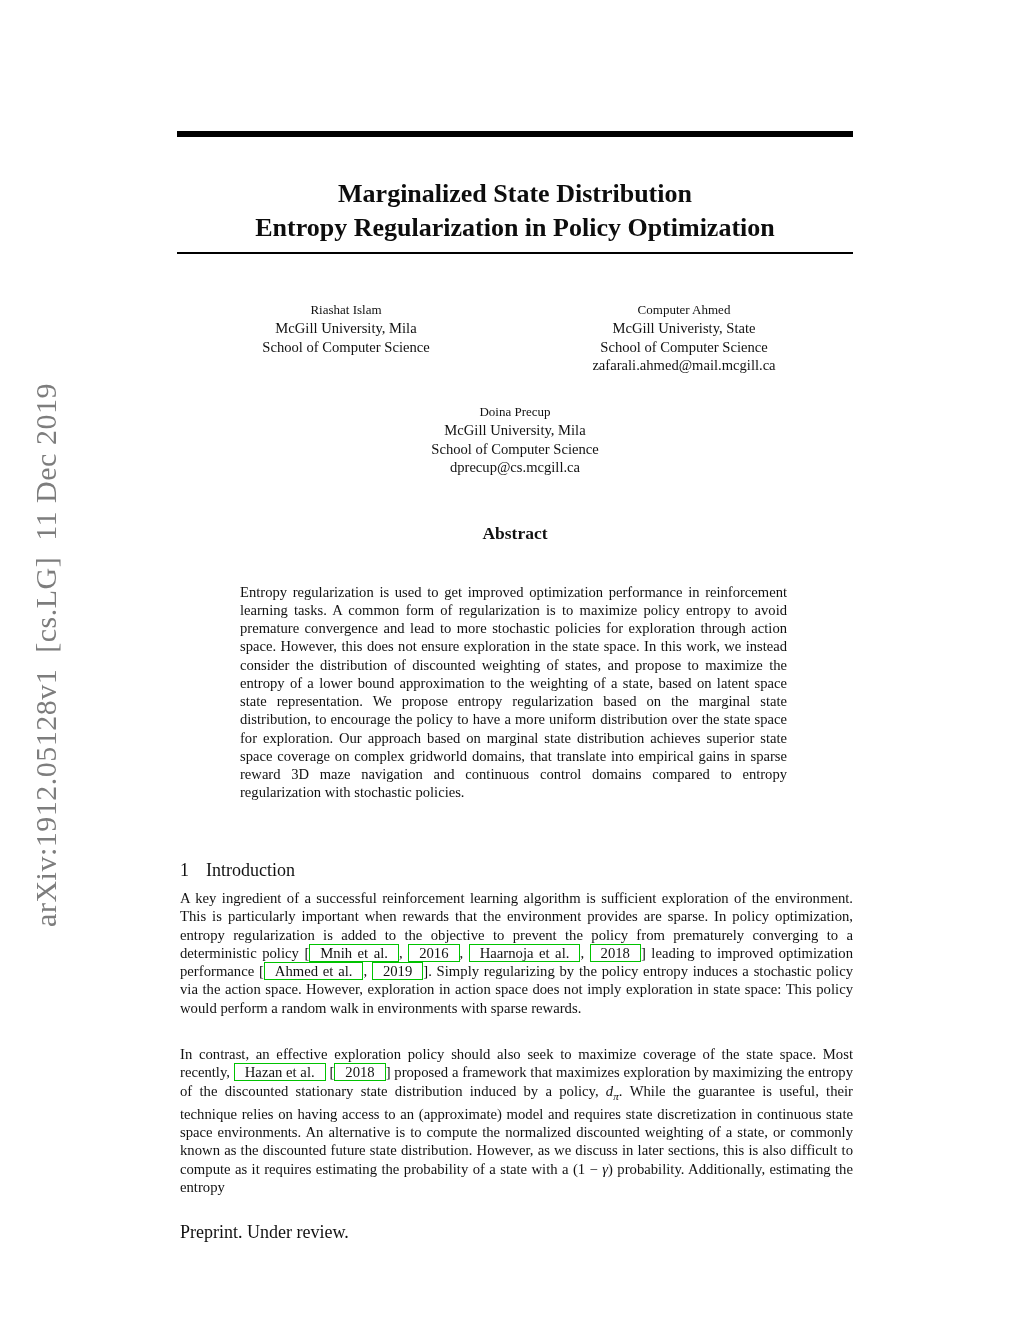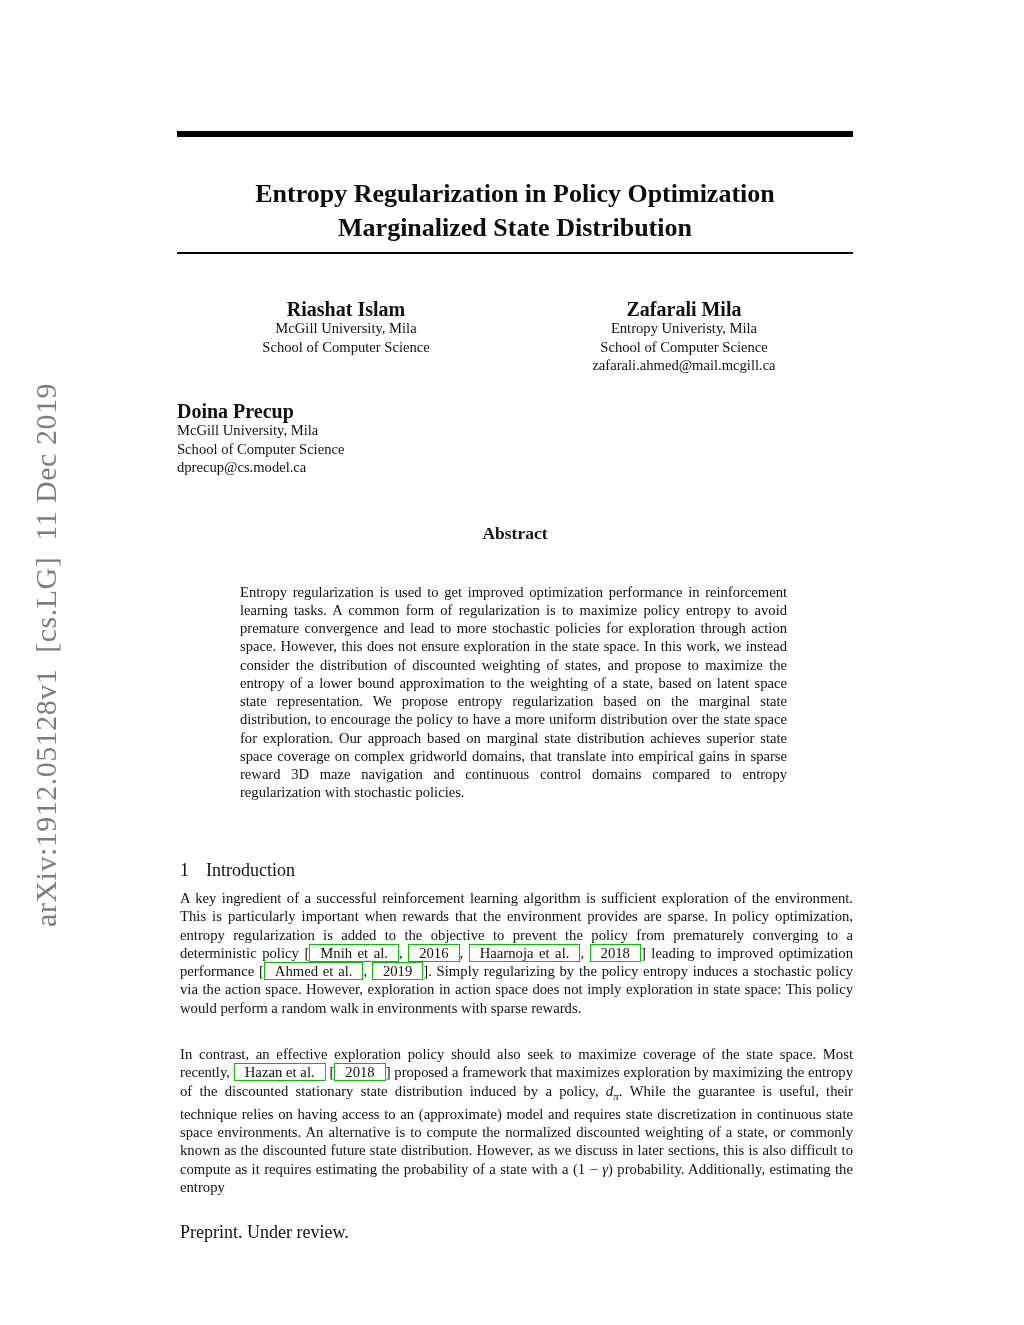--- a/index.html
+++ b/index.html
@@ -60,24 +60,25 @@
     top: 300px;
     width: 676px;
     display: flex;
   }
   .author { width: 50%; text-align: center; }
   .author-third {
     position: absolute;
     left: 177px;
     top: 402px;
     width: 676px;
+    text-align: center;
   }
   .author-name {
-    font-weight: bold;
-    font-size: 20px;
+    font-weight: normal;
+    font-size: 13px;
     line-height: 19px;
   }
   .author-line {
     font-size: 14.6px;
     line-height: 18.5px;
   }
 
   .abstract-heading {
     position: absolute;
     left: 177px;
@@ -146,45 +147,45 @@
 </head>
 <body>
 
 <div class="page">
 
   <div class="arxiv-stamp">arXiv:1912.05128v1  [cs.LG]  11 Dec 2019</div>
 
   <div class="rule thick"></div>
 
   <h1 class="title">
+    <span>Marginalized State Distribution</span>
     <span>Entropy Regularization in Policy Optimization</span>
-    <span>Marginalized State Distribution</span>
   </h1>
 
   <div class="rule thin"></div>
 
   <div class="authors-row">
     <div class="author">
       <div class="author-name">Riashat Islam</div>
       <div class="author-line">McGill University, Mila</div>
       <div class="author-line">School of Computer Science</div>
     </div>
     <div class="author">
-      <div class="author-name">Zafarali Mila</div>
-      <div class="author-line">Entropy Univeristy, Mila</div>
+      <div class="author-name">Computer Ahmed</div>
+      <div class="author-line">McGill Univeristy, State</div>
       <div class="author-line">School of Computer Science</div>
       <div class="author-line">zafarali.ahmed@mail.mcgill.ca</div>
     </div>
   </div>
 
   <div class="author-third">
     <div class="author-name">Doina Precup</div>
     <div class="author-line">McGill University, Mila</div>
     <div class="author-line">School of Computer Science</div>
-    <div class="author-line">dprecup@cs.model.ca</div>
+    <div class="author-line">dprecup@cs.mcgill.ca</div>
   </div>
 
   <div class="abstract-heading">Abstract</div>
 
   <p class="abstract-body">Entropy regularization is used to get improved optimization performance in reinforcement learning tasks. A common form of regularization is to maximize policy entropy to avoid premature convergence and lead to more stochastic policies for exploration through action space. However, this does not ensure exploration in the state space. In this work, we instead consider the distribution of discounted weighting of states, and propose to maximize the entropy of a lower bound approximation to the weighting of a state, based on latent space state representation. We propose entropy regularization based on the marginal state distribution, to encourage the policy to have a more uniform distribution over the state space for exploration. Our approach based on marginal state distribution achieves superior state space coverage on complex gridworld domains, that translate into empirical gains in sparse reward 3D maze navigation and continuous control domains compared to entropy regularization with stochastic policies.</p>
 
   <h2 class="section-heading">
     <span class="sec-num">1</span><span>Introduction</span>
   </h2>
 

